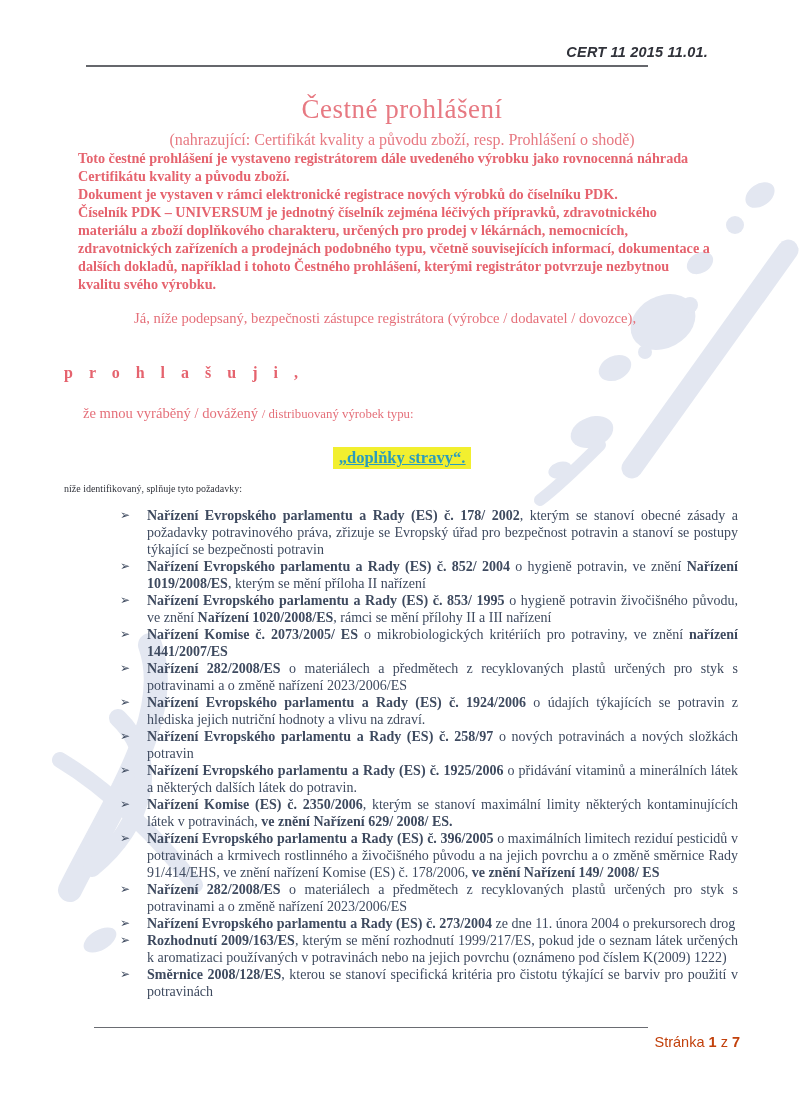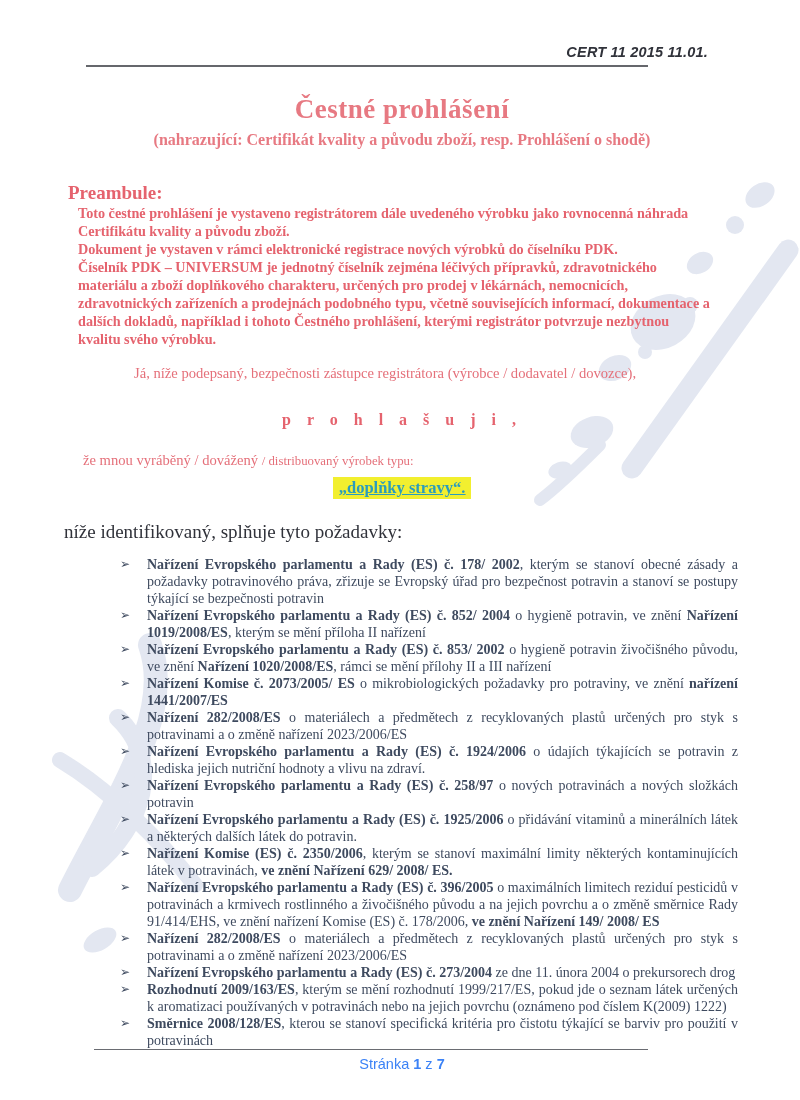--- a/index.html
+++ b/index.html
@@ -54,29 +54,29 @@
     border: none;
     border-top: 2.5px solid var(--rule);
     margin: 5px 92px 0 22px;
     opacity: .85;
   }
 
   
   .title {
     text-align: center;
     color: var(--title-pink);
-    font-weight: 700;
+    font-weight: 400;
     font-size: 27px;
     margin-top: 27px;
     letter-spacing: .5px;
   }
   .subtitle {
     text-align: center;
     color: var(--title-pink);
-    font-weight: 700;
+    font-weight: 400;
     font-size: 16px;
     margin-top: 6px;
   }
 
   
   .preamble-heading {
     color: var(--preamble-red);
     font-weight: 700;
     font-size: 19px;
     margin-top: 33px;
@@ -97,43 +97,43 @@
     font-size: 14.6px;
     margin-top: 17px;
     text-indent: 70px;
     margin-right: 20px;
   }
   .decl-verb {
     color: var(--preamble-red);
     font-weight: 700;
     font-size: 16px;
     letter-spacing: 6px;
-    text-align: center;
-    margin-top: 29px;
+    text-align: left;
+    margin-top: 37px;
   }
   .decl-product {
     color: var(--red-normal);
     font-size: 14.6px;
     margin-top: 23px;
     margin-left: 19px;
   }
   .decl-product .small { font-size: 12.8px; }
-  .highlight-row { text-align: center; margin-top: 9px; text-decoration: underline; }
+  .highlight-row { text-align: center; margin-top: 26px; text-decoration: underline; }
   .highlight {
     background: var(--highlight-bg);
     color: var(--highlight-text);
     font-weight: 700;
     font-size: 16.5px;
     text-decoration: underline;
     padding: 1px 6px 2px 6px;
   }
   .requirements-intro {
     color: var(--near-black);
-    font-size: 19px;
-    margin-top: 23px;
+    font-size: 10px;
+    margin-top: 15px;
   }
 
   
   .reg-list {
     list-style: none;
     margin-top: 13px;
     padding-left: 56px;
     padding-right: 2px;
   }
   .reg-item {
@@ -156,24 +156,24 @@
   .reg-item .b { font-weight: 700; }
 
   
   .footer { margin-top: auto; }
   .footer-rule {
     border: none;
     border-top: 1.5px solid #6a6c72;
     margin: 0 92px 0 30px;
   }
   .footer-text {
-    text-align: center;
+    text-align: right;
     font-family: "Liberation Sans", sans-serif;
     font-size: 14.5px;
-    color: #3b82f6;
+    color: #c2410c;
     margin-top: 6px;
   }
   .footer-text .bold { font-weight: 700; }
 </style>
 </head>
 <body>
 
 <svg class="watermark-svg" width="800" height="1100" viewBox="0 0 800 1100" aria-hidden="true">
   <g fill="var(--watermark)" stroke="none">
     <ellipse cx="663" cy="322" rx="34" ry="26" transform="rotate(-28 663 322)"></ellipse>
@@ -198,21 +198,20 @@
 
 <div class="page">
   <div class="content">
 
     <div class="doc-code">CERT 11 2015 11.01.</div>
     <hr class="header-rule">
 
     <h1 class="title">Čestné prohlášení</h1>
     <div class="subtitle">(nahrazující: Certifikát kvality a původu zboží, resp. Prohlášení o shodě)</div>
 
-    <div class="preamble-heading">Preambule:</div>
     <p class="preamble-par">Toto čestné prohlášení je vystaveno registrátorem dále uvedeného výrobku jako rovnocenná náhrada Certifikátu kvality a původu zboží.</p>
     <p class="preamble-par">Dokument je vystaven v rámci elektronické registrace nových výrobků do číselníku PDK.</p>
     <p class="preamble-par">Číselník PDK – UNIVERSUM je jednotný číselník zejména léčivých přípravků, zdravotnického materiálu a zboží doplňkového charakteru, určených pro prodej v lékárnách, nemocnicích, zdravotnických zařízeních a prodejnách podobného typu, včetně souvisejících informací, dokumentace a dalších dokladů, například i tohoto Čestného prohlášení, kterými registrátor potvrzuje nezbytnou kvalitu svého výrobku.</p>
 
     <p class="decl-intro">Já, níže podepsaný, bezpečnosti zástupce registrátora (výrobce / dodavatel / dovozce),</p>
     <p class="decl-verb">p r o h l a š u j i ,</p>
 
     <p class="decl-product"><span>že mnou vyráběný / dovážený </span><span class="small"> / distribuovaný výrobek typu:</span></p>
 
     <div class="highlight-row">
@@ -225,25 +224,25 @@
         <li class="reg-item">
           <span class="bullet">➢</span>
           <div class="seg"><span class="b">Nařízení Evropského parlamentu a Rady (ES) č. 178/ 2002</span><span>, kterým se stanoví obecné zásady a požadavky potravinového práva, zřizuje se Evropský úřad pro bezpečnost potravin a stanoví se postupy týkající se bezpečnosti potravin</span></div>
         </li>
         <li class="reg-item">
           <span class="bullet">➢</span>
           <div class="seg"><span class="b">Nařízení Evropského parlamentu a Rady (ES) č. 852/ 2004</span><span> o hygieně potravin, ve znění </span><span class="b">Nařízení 1019/2008/ES</span><span>, kterým se mění příloha II nařízení</span></div>
         </li>
         <li class="reg-item">
           <span class="bullet">➢</span>
-          <div class="seg"><span class="b">Nařízení Evropského parlamentu a Rady (ES) č. 853/ 2002</span><span> o hygieně potravin živočišného původu, ve znění </span><span class="b">Nařízení 1020/2008/ES</span><span>, rámci se mění přílohy II a III nařízení</span></div>
-        </li>
-        <li class="reg-item">
-          <span class="bullet">➢</span>
-          <div class="seg"><span class="b">Nařízení Komise č. 2073/2005/ ES</span><span> o mikrobiologických požadavky pro potraviny, ve znění </span><span class="b">nařízení 1441/2007/ES</span></div>
+          <div class="seg"><span class="b">Nařízení Evropského parlamentu a Rady (ES) č. 853/ 1995</span><span> o hygieně potravin živočišného původu, ve znění </span><span class="b">Nařízení 1020/2008/ES</span><span>, rámci se mění přílohy II a III nařízení</span></div>
+        </li>
+        <li class="reg-item">
+          <span class="bullet">➢</span>
+          <div class="seg"><span class="b">Nařízení Komise č. 2073/2005/ ES</span><span> o mikrobiologických kritériích pro potraviny, ve znění </span><span class="b">nařízení 1441/2007/ES</span></div>
         </li>
         <li class="reg-item">
           <span class="bullet">➢</span>
           <div class="seg"><span class="b">Nařízení 282/2008/ES</span><span> o materiálech a předmětech z recyklovaných plastů určených pro styk s potravinami a o změně nařízení 2023/2006/ES</span></div>
         </li>
         <li class="reg-item">
           <span class="bullet">➢</span>
           <div class="seg"><span class="b">Nařízení Evropského parlamentu a Rady (ES) č. 1924/2006</span><span>  o údajích týkajících se potravin z hlediska jejich nutriční hodnoty a vlivu na zdraví.</span></div>
         </li>
         <li class="reg-item">

